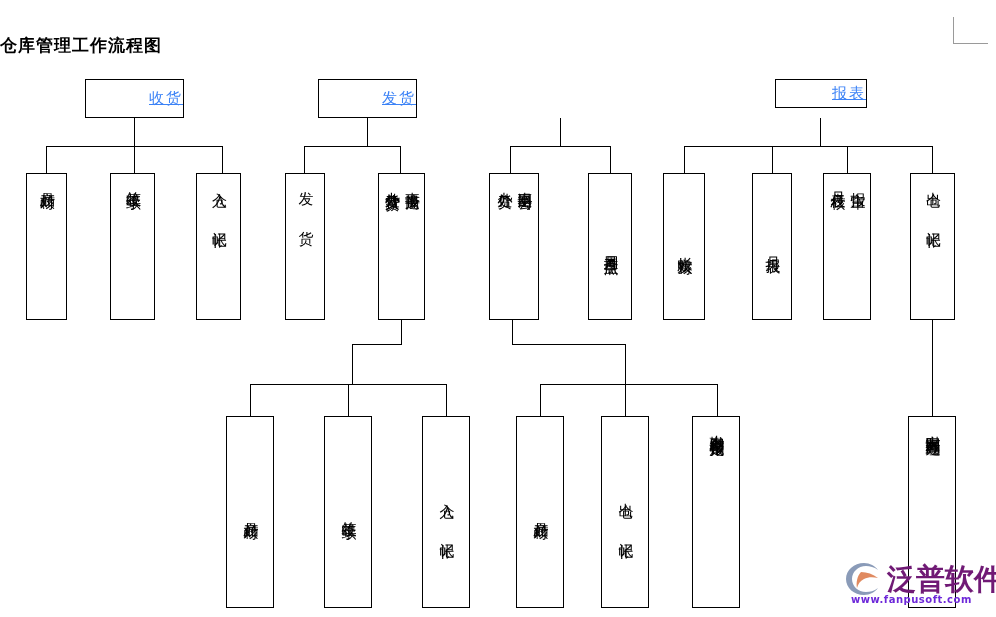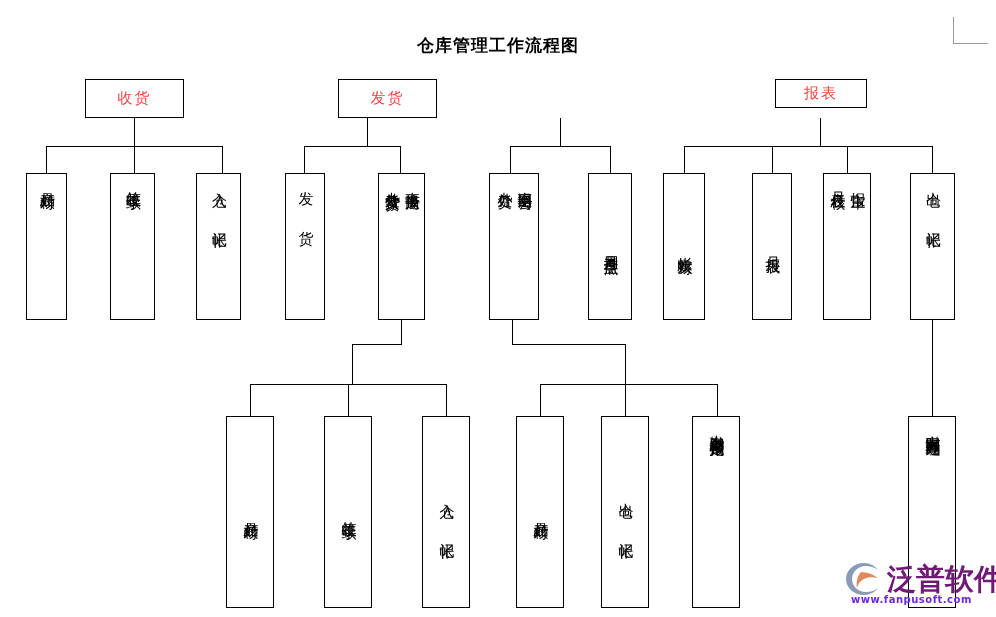--- a/index.html
+++ b/index.html
@@ -10,38 +10,38 @@
     position:relative;
     overflow:hidden;
   }
   #canvas{position:absolute;left:0;top:0;width:996px;height:617px;}
   
   .corner-mark{position:absolute;border-left:1px solid #9a9a9a;border-bottom:1px solid #9a9a9a;}
 
   .title{
     position:absolute;
     left:0;right:0;top:34px;
-    text-align:center;
+    text-align:left;
     font-size:17px;
     font-weight:bold;
     letter-spacing:1px;
     color:#000;
     font-family:"DejaVu Sans","Liberation Sans",sans-serif;
   }
 
   .node{
     position:absolute;
     border:1px solid #000;
     background:#fff;
     box-sizing:border-box;
   }
   
   .node.h{
-    display:flex;align-items:center;justify-content:center;
-    font-size:15px;color:#ef4444;letter-spacing:2px;
+    display:flex;align-items:center;justify-content:flex-end;
+    font-size:15px;color:#3b82f6;letter-spacing:2px;text-decoration:underline;
   }
   
   .node.v{
     display:flex;
     flex-direction:row-reverse;
     align-items:flex-start;
     justify-content:center;
     padding-top:6px;
   }
   .vcol{
@@ -84,21 +84,21 @@
 
 <div id="canvas">
 
   <div class="corner-mark" style="left:953px;top:17px;width:34px;height:26px;"></div>
 
   <div class="title">仓库管理工作流程图</div>
 
   <div class="node h" style="left:85px;top:79px;width:99px;height:39px;">
     <span>收货</span>
   </div>
-  <div class="node h" style="left:318px;top:79px;width:99px;height:39px;margin-left:20px;">
+  <div class="node h" style="left:318px;top:79px;width:99px;height:39px;">
     <span>发货</span>
   </div>
   <div class="node h" style="left:775px;top:79px;width:92px;height:29px;">
     <span>报表</span>
   </div>
 
   <div class="line vt" style="left:134px;top:118px;height:28px;"></div>
   <div class="line hz" style="left:46px;top:146px;width:177px;"></div>
   <div class="line vt" style="left:46px;top:146px;height:27px;"></div>
   <div class="line vt" style="left:134px;top:146px;height:27px;"></div>

